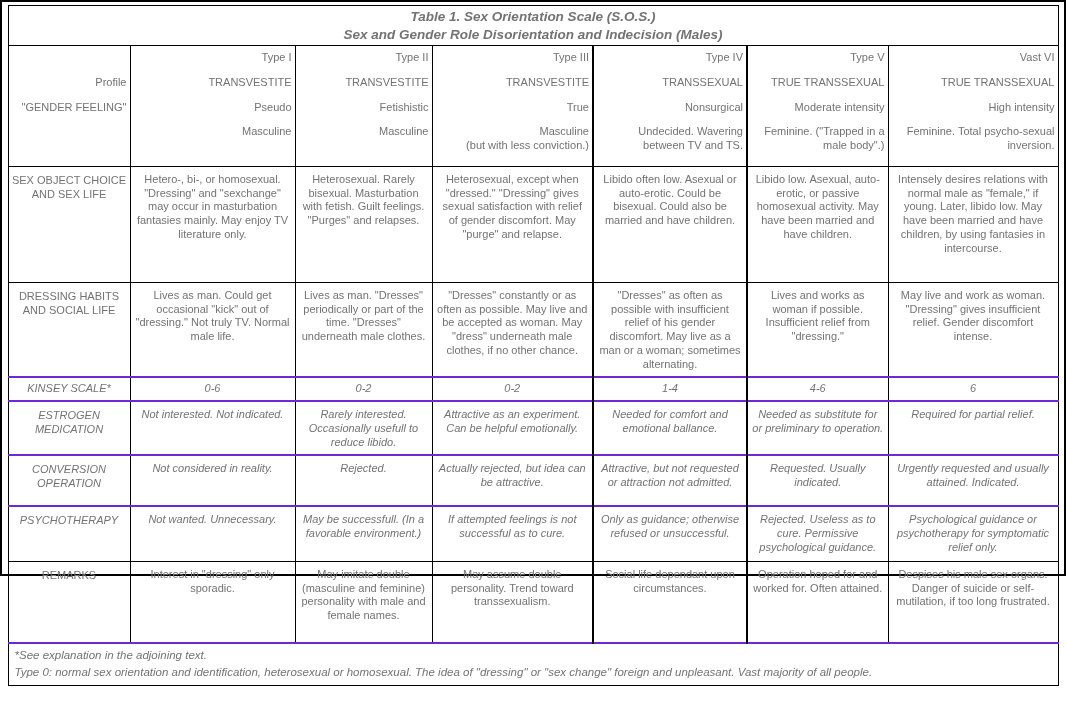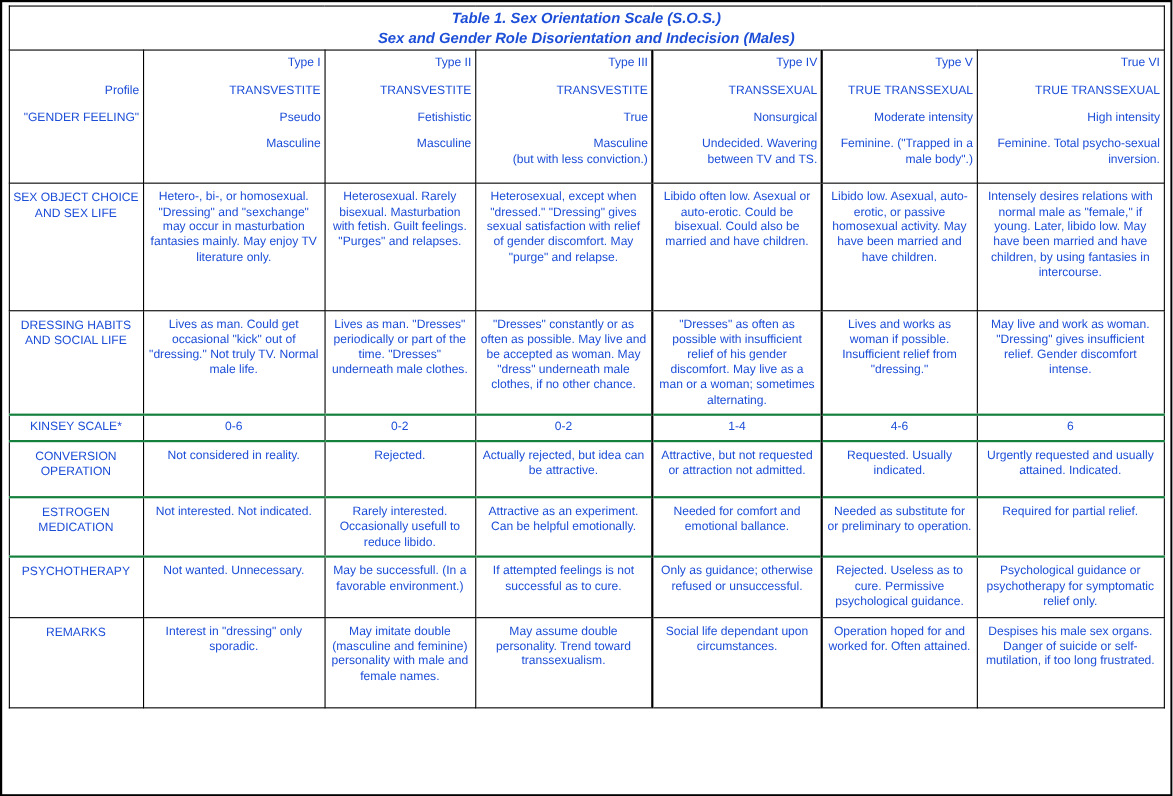--- a/index.html
+++ b/index.html
@@ -1,33 +1,33 @@
 <!DOCTYPE html>
 <html><head>
 <meta charset="utf-8">
 <style>
   html,body{margin:0;padding:0;background:#fff;}
   body{width:1066px;height:724px;overflow:hidden;}
-  .figure{box-sizing:border-box;width:1066px;height:724px;border:2px solid #000;background:#fff;
-          font-family:"Liberation Sans",sans-serif;color:#1d4ed8;padding:3px;}
+  .figure{box-sizing:border-box;width:1066px;height:576px;border:2px solid #000;background:#fff;
+          font-family:"Liberation Sans",sans-serif;color:#737373;padding:3px;}
   table{border-collapse:collapse;table-layout:fixed;margin:0 auto;}
   td{border:1px solid #000;font-size:11px;line-height:1.25;padding:2px 3px;overflow:hidden;
      word-wrap:break-word;}
   .title-cell{text-align:center;font-weight:bold;font-style:italic;font-size:13.5px;
               vertical-align:middle;line-height:1.3;}
   .group-cell{text-align:center;vertical-align:middle;font-size:11.5px;}
   .rowhead{vertical-align:top;text-align:center;padding-top:7px;}
   .cell{vertical-align:top;text-align:center;padding:6px 4px 2px;}
   .kmid{vertical-align:middle;text-align:center;padding:2px 4px;}
   .pcell{vertical-align:top;text-align:center;padding-top:5px;}
   .pline{margin:0 0 11px 0;text-align:right;}
   .profile-head{padding-top:30px;}
   .preline{white-space:pre-line;}
   .gb{border-left:2px solid #000;}
-  tr.hline td{border-top:2px solid #15803d;}
+  tr.hline td{border-top:2px solid #6d28d9;font-style:italic;}
   .footnote{text-align:left;vertical-align:top;padding:4px 6px;font-size:11.5px;}
   .footnote div{margin:0 0 2px 0;}
 </style>
 </head>
 <body>
 
 <div class="figure">
   <table>
     <colgroup>
       <col style="width:122px">
@@ -78,21 +78,21 @@
         <div class="pline">Nonsurgical</div>
         <div class="pline preline">Undecided. Wavering between TV and TS.</div>
       </td>
       <td class="pcell gb">
         <div class="pline">Type V</div>
         <div class="pline">TRUE TRANSSEXUAL</div>
         <div class="pline">Moderate intensity</div>
         <div class="pline preline">Feminine. ("Trapped in a male body".)</div>
       </td>
       <td class="pcell">
-        <div class="pline">True VI</div>
+        <div class="pline">Vast VI</div>
         <div class="pline">TRUE TRANSSEXUAL</div>
         <div class="pline">High intensity</div>
         <div class="pline preline">Feminine. Total psycho-sexual inversion.</div>
       </td>
     </tr>
 
     <tr style="height:116px">
       <td class="rowhead">SEX OBJECT CHOICE AND SEX LIFE</td>
       <td class="cell">Hetero-, bi-, or homosexual. "Dressing" and "sexchange" may occur in masturbation fantasies mainly. May enjoy TV literature only.</td>
       <td class="cell">Heterosexual. Rarely bisexual. Masturbation with fetish. Guilt feelings. "Purges" and relapses.</td>
@@ -115,38 +115,38 @@
     <tr class="hline" style="height:24px">
       <td class="rowhead kmid">KINSEY SCALE*</td>
       <td class="kmid">0-6</td>
       <td class="kmid">0-2</td>
       <td class="kmid">0-2</td>
       <td class="kmid gb">1-4</td>
       <td class="kmid gb">4-6</td>
       <td class="kmid">6</td>
     </tr>
 
+    <tr class="hline" style="height:54px">
+      <td class="rowhead">ESTROGEN MEDICATION</td>
+      <td class="cell">Not interested. Not indicated.</td>
+      <td class="cell">Rarely interested. Occasionally usefull to reduce libido.</td>
+      <td class="cell">Attractive as an experiment. Can be helpful emotionally.</td>
+      <td class="cell gb">Needed for comfort and emotional ballance.</td>
+      <td class="cell gb">Needed as substitute for or preliminary to operation.</td>
+      <td class="cell">Required for partial relief.</td>
+    </tr>
+
     <tr class="hline" style="height:51px">
       <td class="rowhead">CONVERSION OPERATION</td>
       <td class="cell">Not considered in reality.</td>
       <td class="cell">Rejected.</td>
       <td class="cell">Actually rejected, but idea can be attractive.</td>
       <td class="cell gb">Attractive, but not requested or attraction not admitted.</td>
       <td class="cell gb">Requested. Usually indicated.</td>
       <td class="cell">Urgently requested and usually attained. Indicated.</td>
-    </tr>
-
-    <tr class="hline" style="height:54px">
-      <td class="rowhead">ESTROGEN MEDICATION</td>
-      <td class="cell">Not interested. Not indicated.</td>
-      <td class="cell">Rarely interested. Occasionally usefull to reduce libido.</td>
-      <td class="cell">Attractive as an experiment. Can be helpful emotionally.</td>
-      <td class="cell gb">Needed for comfort and emotional ballance.</td>
-      <td class="cell gb">Needed as substitute for or preliminary to operation.</td>
-      <td class="cell">Required for partial relief.</td>
     </tr>
 
     <tr class="hline" style="height:55px">
       <td class="rowhead">PSYCHOTHERAPY</td>
       <td class="cell">Not wanted. Unnecessary.</td>
       <td class="cell">May be successfull. (In a favorable environment.)</td>
       <td class="cell">If attempted feelings is not successful as to cure.</td>
       <td class="cell gb">Only as guidance; otherwise refused or unsuccessful.</td>
       <td class="cell gb">Rejected. Useless as to cure. Permissive psychological guidance.</td>
       <td class="cell">Psychological guidance or psychotherapy for symptomatic relief only.</td>
@@ -155,15 +155,21 @@
     <tr style="height:82px">
       <td class="rowhead">REMARKS</td>
       <td class="cell">Interest in "dressing" only sporadic.</td>
       <td class="cell">May imitate double (masculine and feminine) personality with male and female names.</td>
       <td class="cell">May assume double personality. Trend toward transsexualism.</td>
       <td class="cell gb">Social life dependant upon circumstances.</td>
       <td class="cell gb">Operation hoped for and worked for. Often attained.</td>
       <td class="cell">Despises his male sex organs. Danger of suicide or self-mutilation, if too long frustrated.</td>
     </tr>
 
+    <tr class="hline" style="height:42px">
+      <td colspan="7" class="footnote">
+        <div>*See explanation in the adjoining text.</div>
+        <div>Type 0: normal sex orientation and identification, heterosexual or homosexual. The idea of "dressing" or "sex change" foreign and unpleasant. Vast majority of all people.</div>
+      </td>
+    </tr>
   </tbody>
     </table>
 </div>
 
 </body></html>

